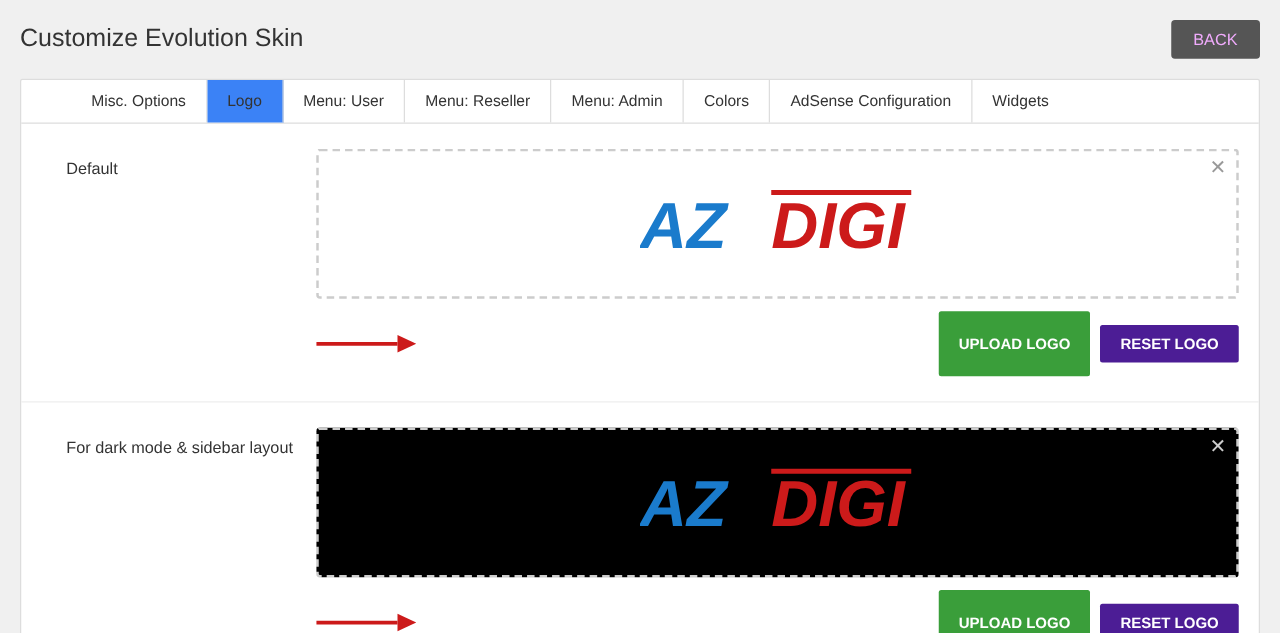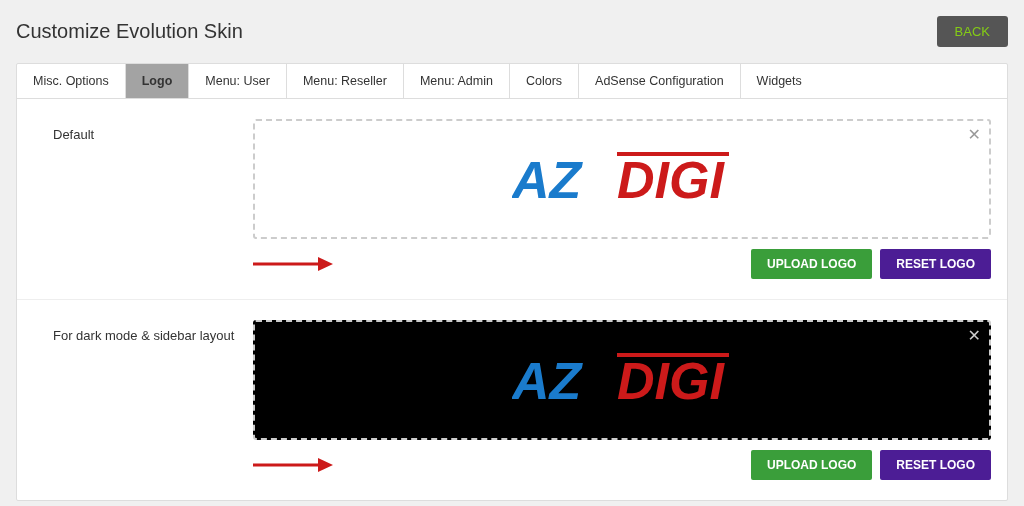--- a/index.html
+++ b/index.html
@@ -17,48 +17,49 @@
       align-items: center;
       margin-bottom: 16px;
     }
     .page-title {
       font-size: 20px;
       font-weight: 400;
       color: #333;
     }
     .back-button {
       background: #555;
-      color: #84cc16;
+      color: #f0abfc;
       border: none;
       padding: 8px 18px;
       font-size: 13px;
       cursor: pointer;
       border-radius: 3px;
     }
     .main-card {
       background: #fff;
       border: 1px solid #ddd;
       border-radius: 2px;
     }
     .tabs-row {
       display: flex;
       border-bottom: 1px solid #ddd;
+      padding-left: 40px;
     }
     .tab-item {
       padding: 10px 16px;
       border-right: 1px solid #ddd;
       cursor: pointer;
       white-space: nowrap;
       font-size: 12.5px;
       color: #333;
     }
     .tab-item:last-child { border-right: none; }
     .tab-item.active {
-      background: #a3a3a3;
-      font-weight: 700;
+      background: #3b82f6;
+      font-weight: 400;
     }
     .content-area {
       padding: 0;
     }
     .logo-section {
       display: flex;
       align-items: flex-start;
       padding: 20px 16px;
       border-bottom: 1px solid #eee;
     }
@@ -111,21 +112,21 @@
       margin-right: auto;
     }
     .arrow-svg {
       width: 80px;
       height: 24px;
     }
     .btn-upload {
       background: #3a9e3a;
       color: #fff;
       border: none;
-      padding: 8px 16px;
+      padding: 19px 16px;
       font-size: 12px;
       font-weight: 700;
       cursor: pointer;
       border-radius: 2px;
       text-transform: uppercase;
     }
     .btn-reset {
       background: #4c1d95;
       color: #fff;
       border: none;

